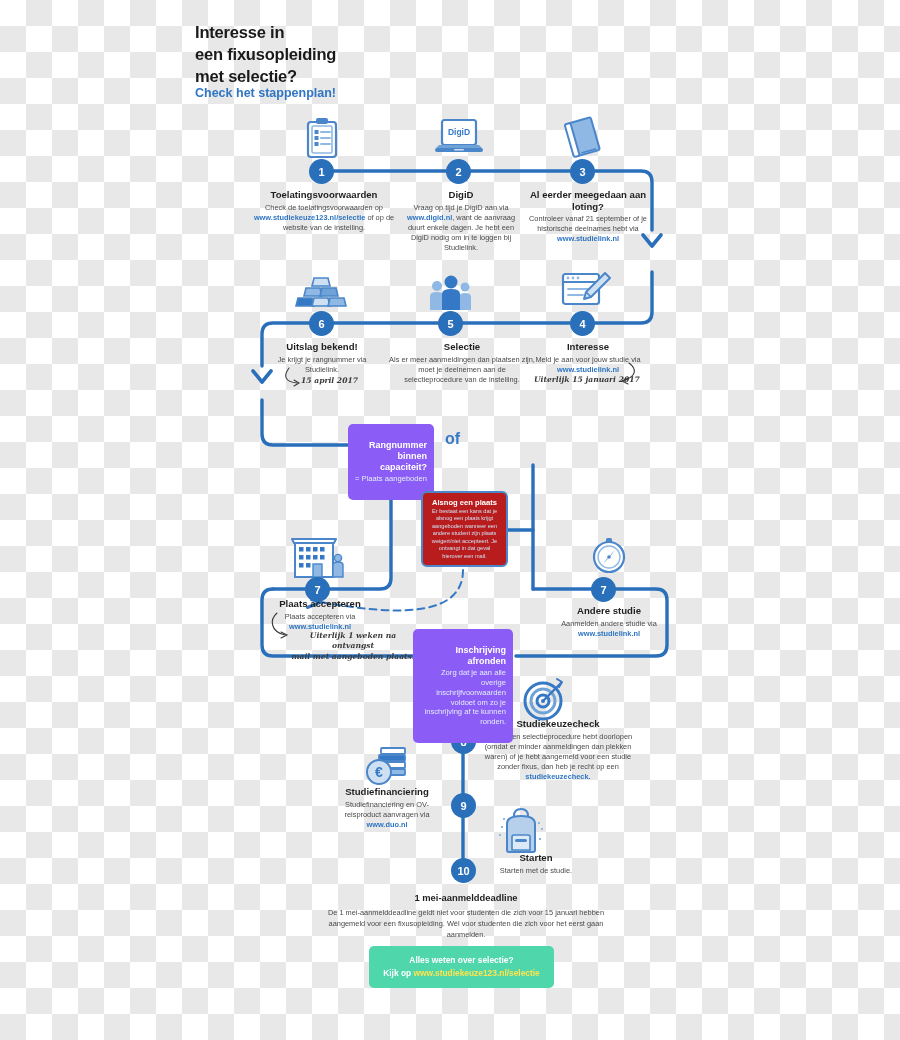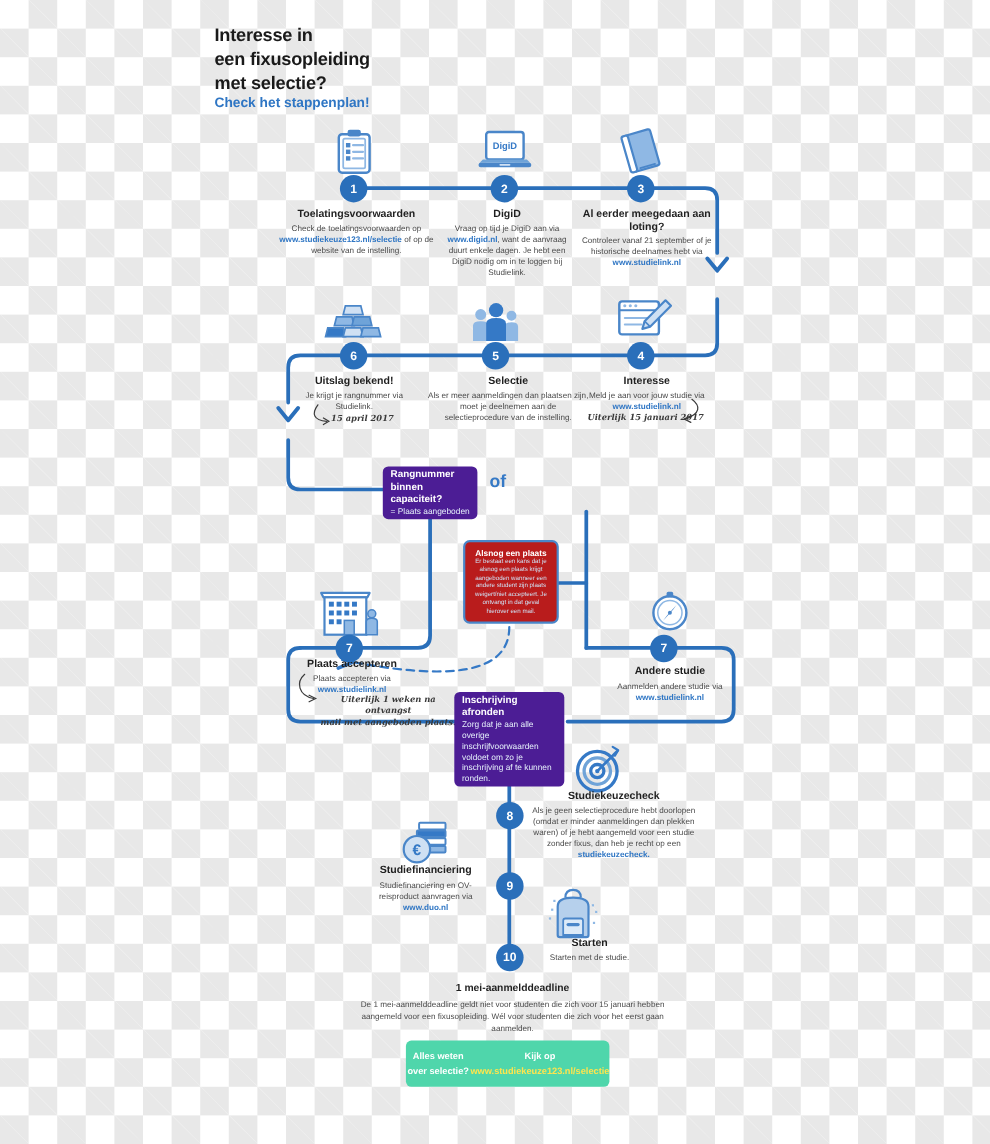--- a/index.html
+++ b/index.html
@@ -97,25 +97,25 @@
     font-weight: bold;
     font-size: 7.6px;
     color: #3a3a3a;
     line-height: 1.35;
     z-index: 4;
   }
 
   
   .bbox {
     position: absolute;
-    background: #4c1d95;
+    background: #8b5cf6;
     color: #fff;
     border-radius: 5px;
-    text-align: left;
-    padding: 2px 7px;
+    text-align: right;
+    padding: 16px 7px;
     z-index: 6;
   }
   .bbox .bt {
     display: block;
     font-weight: bold;
     font-size: 9px;
     line-height: 1.22;
   }
   .bbox .bs {
     display: block;
@@ -176,21 +176,21 @@
     margin-bottom: 2px;
   }
 
   .cta {
     position: absolute;
     left: 358px; top: 946px;
     width: 185px; height: 42px;
     background: #4fd6ab;
     border-radius: 5px;
     display: flex;
-    flex-direction: row;
+    flex-direction: column;
     align-items: center;
     justify-content: center;
     text-align: center;
     color: #ffffff;
     font-weight: bold;
     font-size: 8.4px;
     line-height: 1.5;
     cursor: pointer;
   }
   .cta .cta2 { color: #ffffff; }

